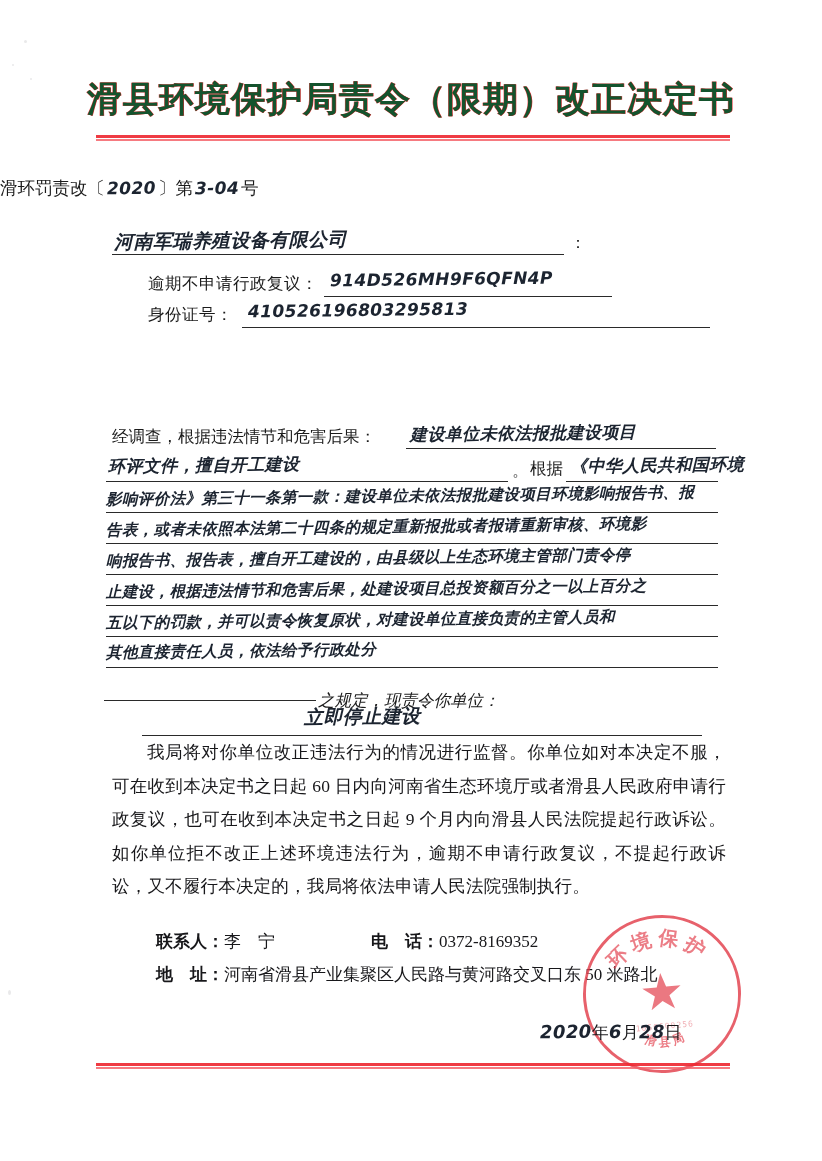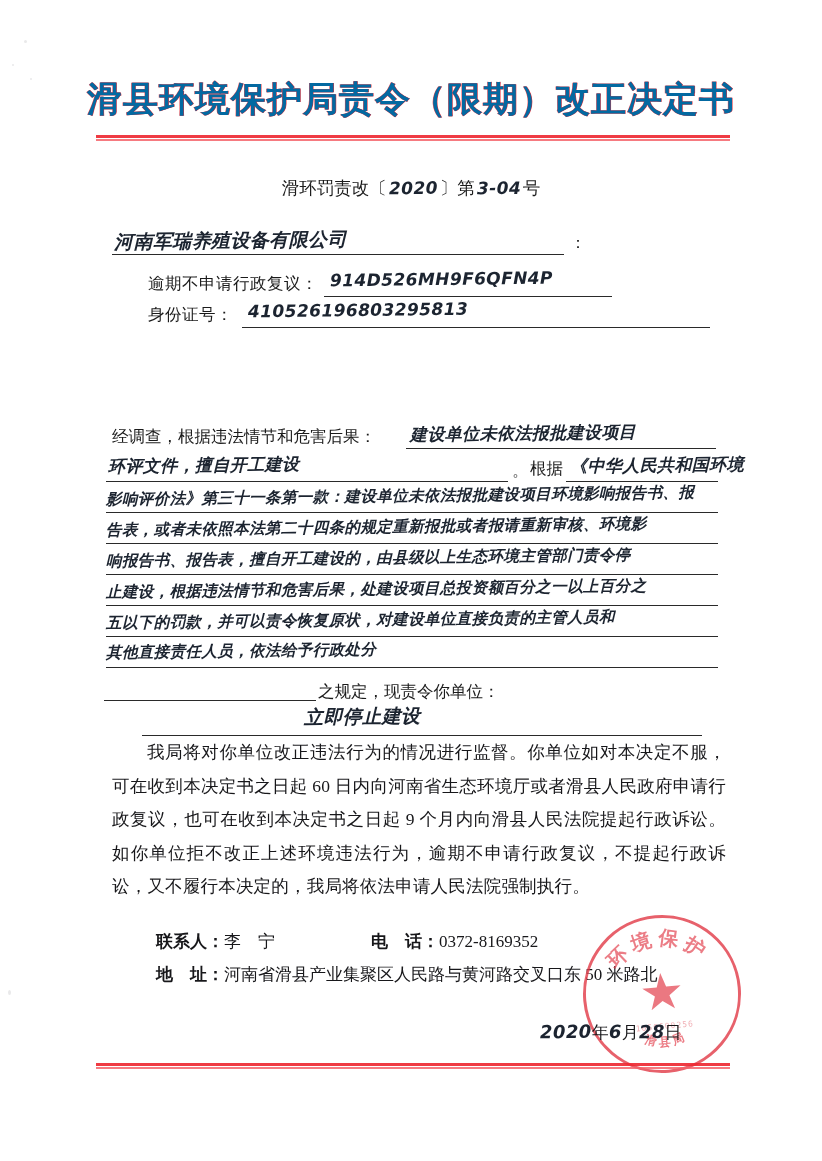--- a/index.html
+++ b/index.html
@@ -22,21 +22,21 @@
     left: 0;
     top: 76px;
     width: 822px;
     text-align: center;
   }
   .doc-title {
     font-family: "Liberation Serif", "DejaVu Serif", serif;
     font-weight: bold;
     font-size: 35px;
     letter-spacing: 1px;
-    color: #0369a1;
+    color: #14532d;
     text-shadow: 0.5px 0 0 #ec2b32, -0.4px 0 0 #f05055;
     white-space: nowrap;
   }
   .rule-top {
     position: absolute;
     left: 96px;
     top: 135px;
     width: 634px;
     height: 7px;
   }
@@ -63,21 +63,21 @@
     background: #f4636a;
     opacity: .85;
   }
 
   
   .doc-number {
     position: absolute;
     left: 0;
     top: 176px;
     width: 822px;
-    text-align: center;
+    text-align: left;
     font-size: 17.5px;
     color: #1b1b1b;
     white-space: nowrap;
   }
   .doc-number .hw { margin: 0 2px; }
 
   
   .hw {
     font-family: "DejaVu Sans", sans-serif;
     color: #1c2430;
@@ -362,21 +362,21 @@
 
     <span class="hwline hw hw-sm" style="left:-6px;top:186px;">五以下的罚款，并可以责令恢复原状，对建设单位直接负责的主管人员和</span>
     <span class="fact-ul" style="left:-6px;top:212px;width:612px;"></span>
 
     <span class="hwline hw hw-sm" style="left:-6px;top:217px;">其他直接责任人员，依法给予行政处分</span>
     <span class="fact-ul" style="left:-6px;top:243px;width:612px;"></span>
   </div>
 
   <div class="order-area">
     <span class="fact-ul" style="left:-8px;top:24px;width:212px;"></span>
-    <span class="printed-inline" style="left:206px;top:5px;">之规定，现责令你单位：</span>
+    <span class="printed-inline" style="left:206px;top:14px;font-style:italic;">之规定，现责令你单位：</span>
 
     <span class="hwline hw hw-lg" style="left:192px;top:28px;">立即停止建设</span>
     <span class="fact-ul" style="left:30px;top:59px;width:560px;"></span>
   </div>
 
   <div class="body-para">我局将对你单位改正违法行为的情况进行监督。你单位如对本决定不服，可在收到本决定书之日起 60 日内向河南省生态环境厅或者滑县人民政府申请行政复议，也可在收到本决定书之日起 9 个月内向滑县人民法院提起行政诉讼。如你单位拒不改正上述环境违法行为，逾期不申请行政复议，不提起行政诉讼，又不履行本决定的，我局将依法申请人民法院强制执行。</div>
 
   <div class="contact">
     <div class="contact-row">
       <span class="c-lbl">联系人：</span><span class="c-val">李　宁</span><span class="sp-wide"></span><span class="c-lbl">电　话：</span><span class="c-val">0372-8169352</span>

